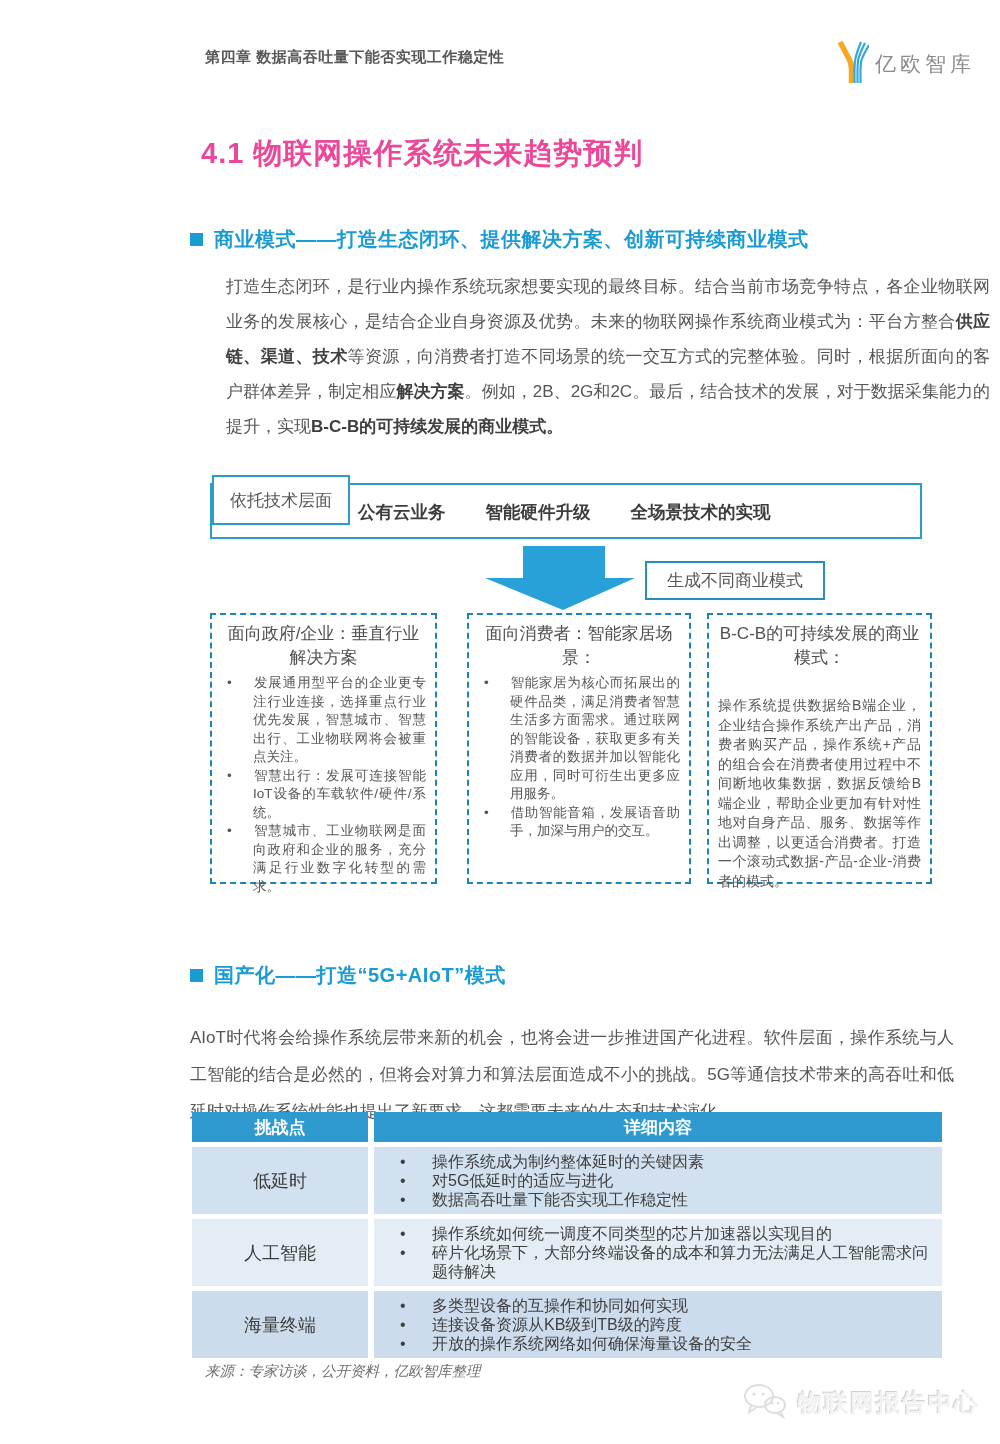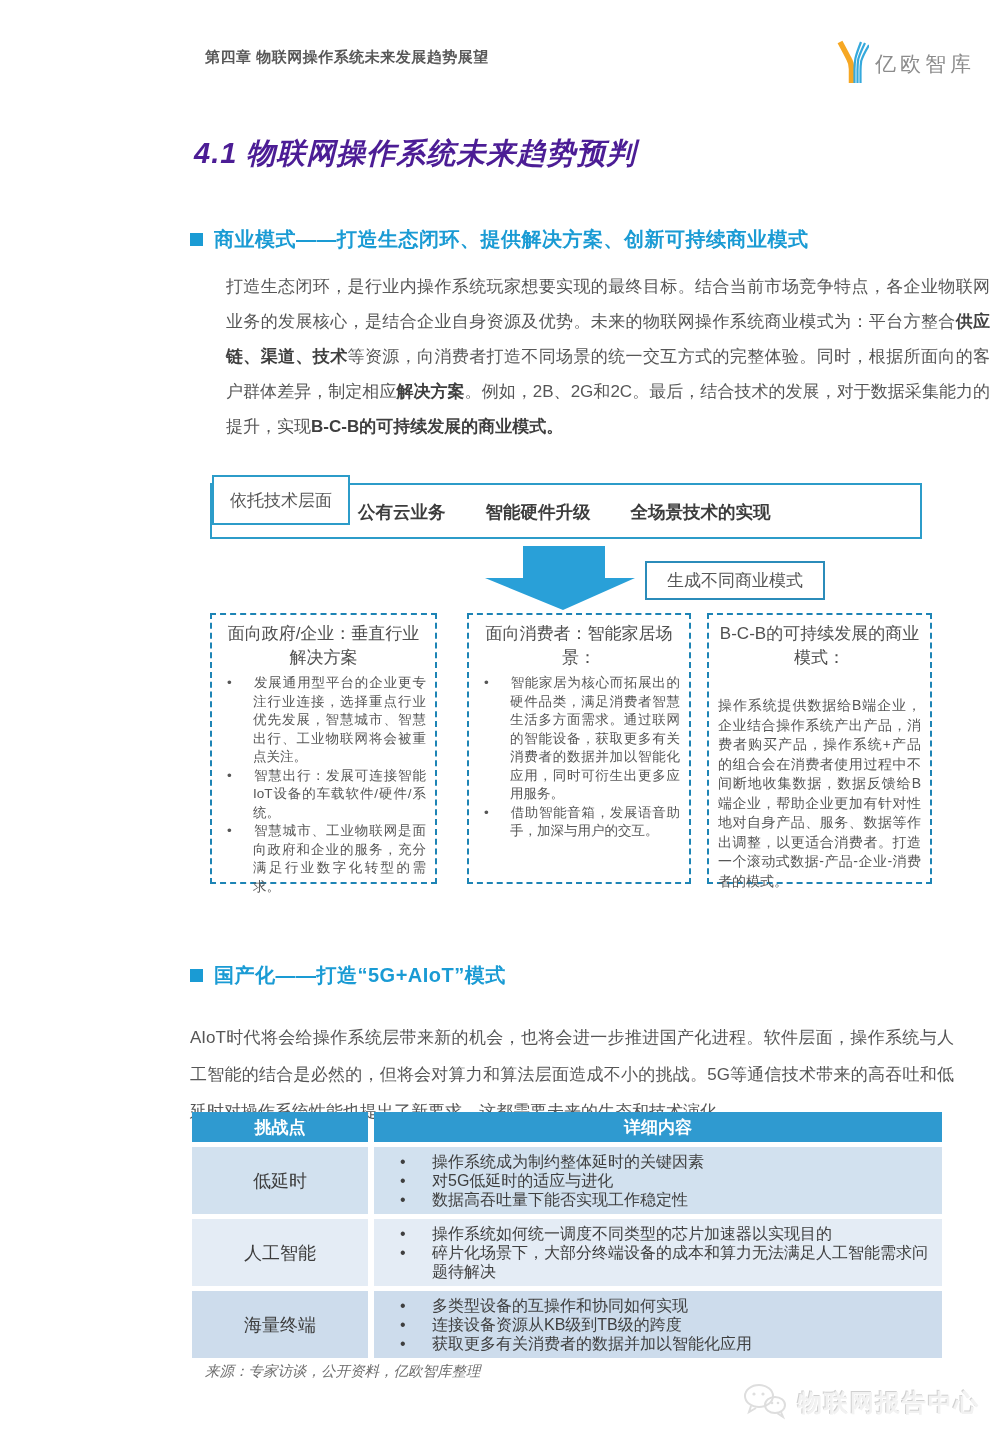--- a/index.html
+++ b/index.html
@@ -8,21 +8,21 @@
     font-family:"Liberation Sans","DejaVu Sans",sans-serif; color:#565656; overflow:hidden;
   }
 
   
   .hdr { position:absolute; top:40px; left:205px; right:25px; height:48px; }
   .hdr-chapter { position:absolute; left:0; top:8px; font-size:15px; font-weight:bold; color:#585858; letter-spacing:0.5px; }
   .brand { position:absolute; right:0; top:0; display:flex; align-items:center; }
   .brand-name { font-size:21px; color:#8c8c8c; letter-spacing:4px; margin-left:6px; }
 
   
-  .h1 { position:absolute; left:194px; top:134px; font-size:29px; font-weight:bold; color:#4c1d95; letter-spacing:1px;font-style:italic; }
+  .h1 { position:absolute; left:201px; top:134px; font-size:29px; font-weight:bold; color:#ec4899; letter-spacing:1px; }
   .sec-head { position:absolute; left:190px; font-size:20px; font-weight:bold; color:#1a9bd4; letter-spacing:0.5px; }
   .sec-head .sq { display:inline-block; width:13px; height:13px; background:#1a9bd4; margin-right:11px; }
   .sec1 { top:226px; }
   .sec2 { top:962px; }
   .para { position:absolute; left:190px; width:764px; font-size:17px; line-height:35px; color:#565656; text-align:justify; }
   .para b { color:#3f3f3f; }
   .para1 { top:252px;margin-left:36px; }
   .para2 { top:1002px; line-height:37px; }
 
   
@@ -71,21 +71,21 @@
   .watermark { position:absolute; left:742px; top:1382px; display:flex; align-items:center; color:#e0e0e0; }
   .wm-text { font-size:24px; font-weight:bold; letter-spacing:2px; margin-left:10px;
              text-shadow:1px 1px 0 #ffffff, -1px -1px 0 #cfcfcf; color:#f2f2f2; }
 </style>
 </head>
 <body>
 
 <div class="page">
 
   <div class="hdr">
-    <div class="hdr-chapter">第四章 物联网操作系统未来发展趋势展望</div>
+    <div class="hdr-chapter">第四章 数据高吞吐量下能否实现工作稳定性</div>
     <div class="brand">
       <span>
         <svg width="32" height="44" viewBox="0 0 32 44">
           <path d="M3 2 Q9 13 12 19 Q14.5 23 14.5 29 L14.5 43" stroke="#F6A723" stroke-width="5.5" fill="none"></path>
           <path d="M24 2 Q20 12 18.5 18 Q17.5 23 17.5 29 L17.5 43" stroke="#35A9DC" stroke-width="2.2" fill="none"></path>
           <path d="M28 3 Q23 13 21.3 19 Q20.5 24 20.5 30 L20.5 43" stroke="#35A9DC" stroke-width="2.2" fill="none"></path>
           <path d="M32 5 Q26 15 24.2 21 Q23.5 26 23.5 31 L23.5 43" stroke="#35A9DC" stroke-width="2.2" fill="none"></path>
         </svg>
       </span>
       <span class="brand-name">亿欧智库</span>
@@ -173,21 +173,21 @@
           </ul>
       </div>
     </div>
 
     <div class="trow row-c">
       <div class="lab">海量终端</div>
       <div class="det">
         <ul>
             <li>多类型设备的互操作和协同如何实现</li>
             <li>连接设备资源从KB级到TB级的跨度</li>
-            <li>获取更多有关消费者的数据并加以智能化应用</li>
+            <li>开放的操作系统网络如何确保海量设备的安全</li>
           </ul>
       </div>
     </div>
   </div>
 
   <div class="source">来源：专家访谈，公开资料，亿欧智库整理</div>
 
   <div class="watermark">
     <span>
       <svg width="46" height="38" viewBox="0 0 46 38">

